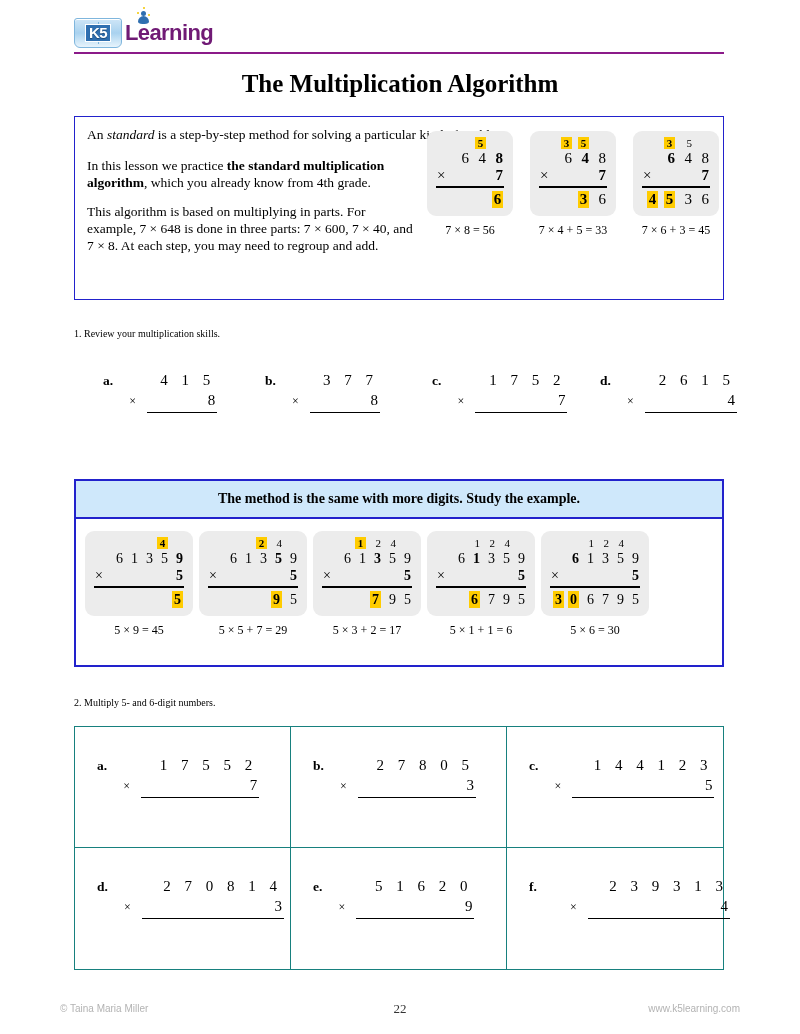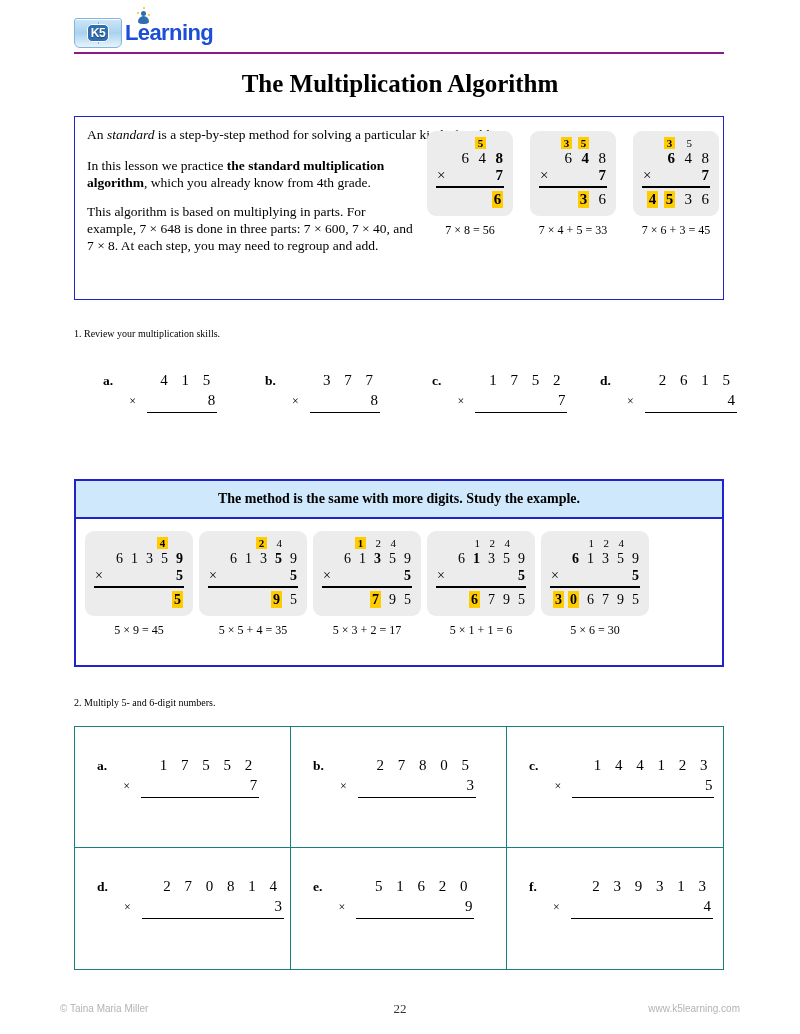--- a/index.html
+++ b/index.html
@@ -54,38 +54,38 @@
     top: 3px;
     bottom: 3px;
     width: 1px;
     background: #7fb6dd;
   }
   .logo-k5 {
     position: relative;
     z-index: 2;
     font-family: "Liberation Sans", sans-serif;
     font-weight: bold;
-    font-size: 12px;
+    font-size: 15px;
     letter-spacing: -0.5px;
     color: #ffffff;
     background: #2f6fb0;
     border: 1px solid #ffffff;
-    border-radius: 5px;
+    border-radius: 0;
     padding: 0px 3px;
     line-height: 16px;
     text-shadow: 0 1px 1px #1b4876;
   }
   .logo-word {
     position: relative;
     margin-left: 3px;
     font-family: "Liberation Sans", sans-serif;
     font-weight: bold;
     font-size: 22px;
     letter-spacing: -0.6px;
-    color: #1d4ed8;
+    color: #701a75;
     line-height: 24px;
   }
   .logo-person {
     position: absolute;
     left: 63px;
     top: -5px;
     width: 13px;
     height: 15px;
   }
   .logo-person .head {
@@ -536,21 +536,21 @@
               <div class="cell bold">5</div>
               <div class="ruleline"></div>
               <div class="cell">&nbsp;</div>
               <div class="cell">&nbsp;</div>
               <div class="cell">&nbsp;</div>
               <div class="cell">&nbsp;</div>
               <div class="cell"><span class="hl" style="font-weight: bold;">9</span></div>
               <div class="cell"><span>5</span></div>
             </div>
           </div>
-          <div class="caption">5 × 5 + 4 = 35</div>
+          <div class="caption">5 × 5 + 7 = 29</div>
         </div>
         <div class="step">
           <div class="card">
             <div class="grid" style="grid-template-columns: repeat(6, 15px); font-size: 14px;">
               <div class="cell carry">&nbsp;</div>
               <div class="cell carry plain">&nbsp;</div>
               <div class="cell carry"><span class="hl">1</span></div>
               <div class="cell carry plain"><span>2</span></div>
               <div class="cell carry plain"><span>4</span></div>
               <div class="cell carry plain">&nbsp;</div>
@@ -707,21 +707,21 @@
               <span class="times">×</span>
               <span>9</span>
             </div>
             <div class="underline" style="width: 118px; margin-left: 18px;"></div>
           </div>
         </div>
       </div>
       <div class="gcell">
         <div class="prob">
           <span class="letter">f.</span>
-          <div class="stack" style="width: 160px;">
+          <div class="stack" style="width: 160px; margin-left: 17px;">
             <div class="digits">2 3 9 3 1 3</div>
             <div class="mulline">
               <span class="times">×</span>
               <span>4</span>
             </div>
             <div class="underline" style="width: 142px; margin-left: 18px;"></div>
           </div>
         </div>
       </div>
     </div>

